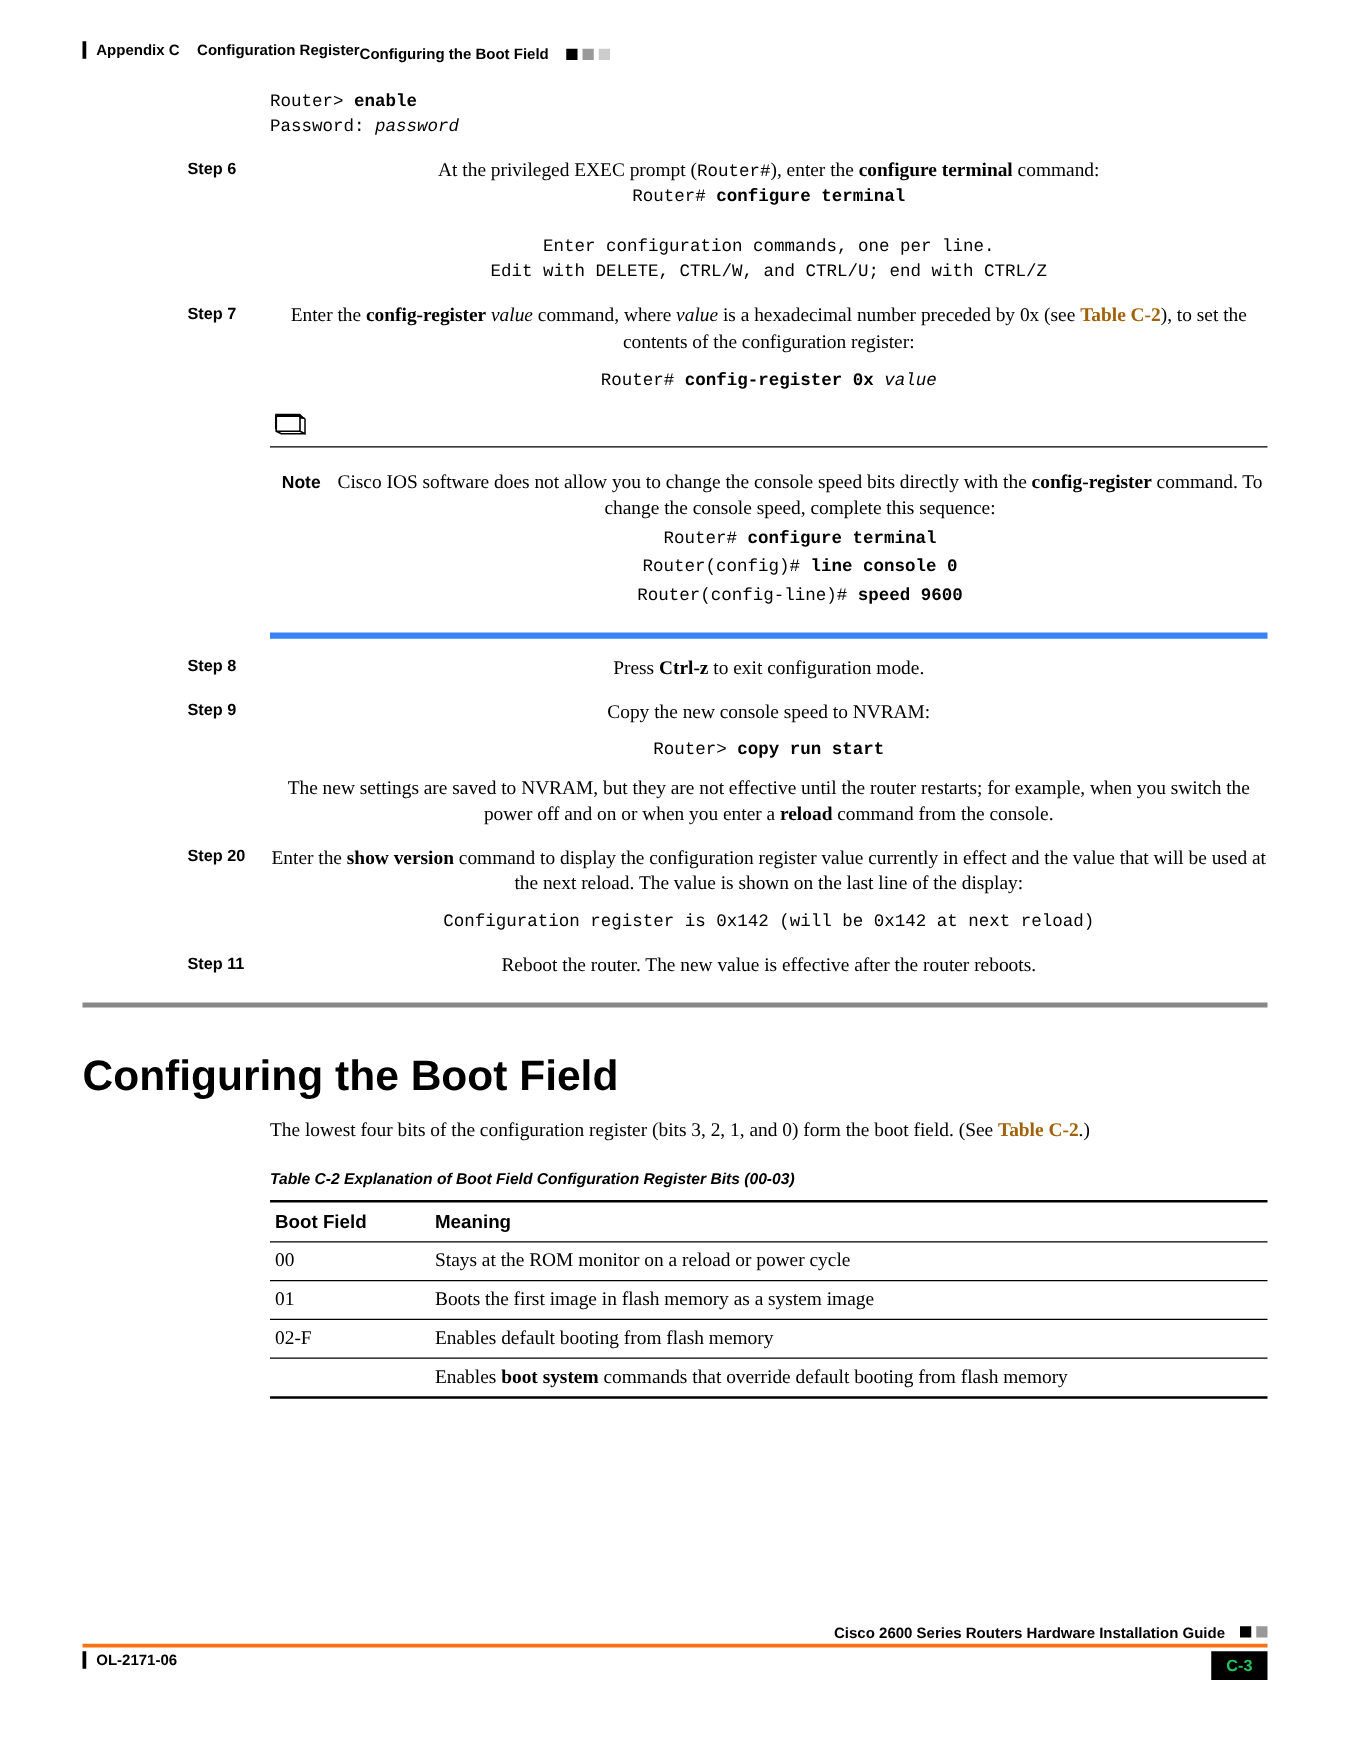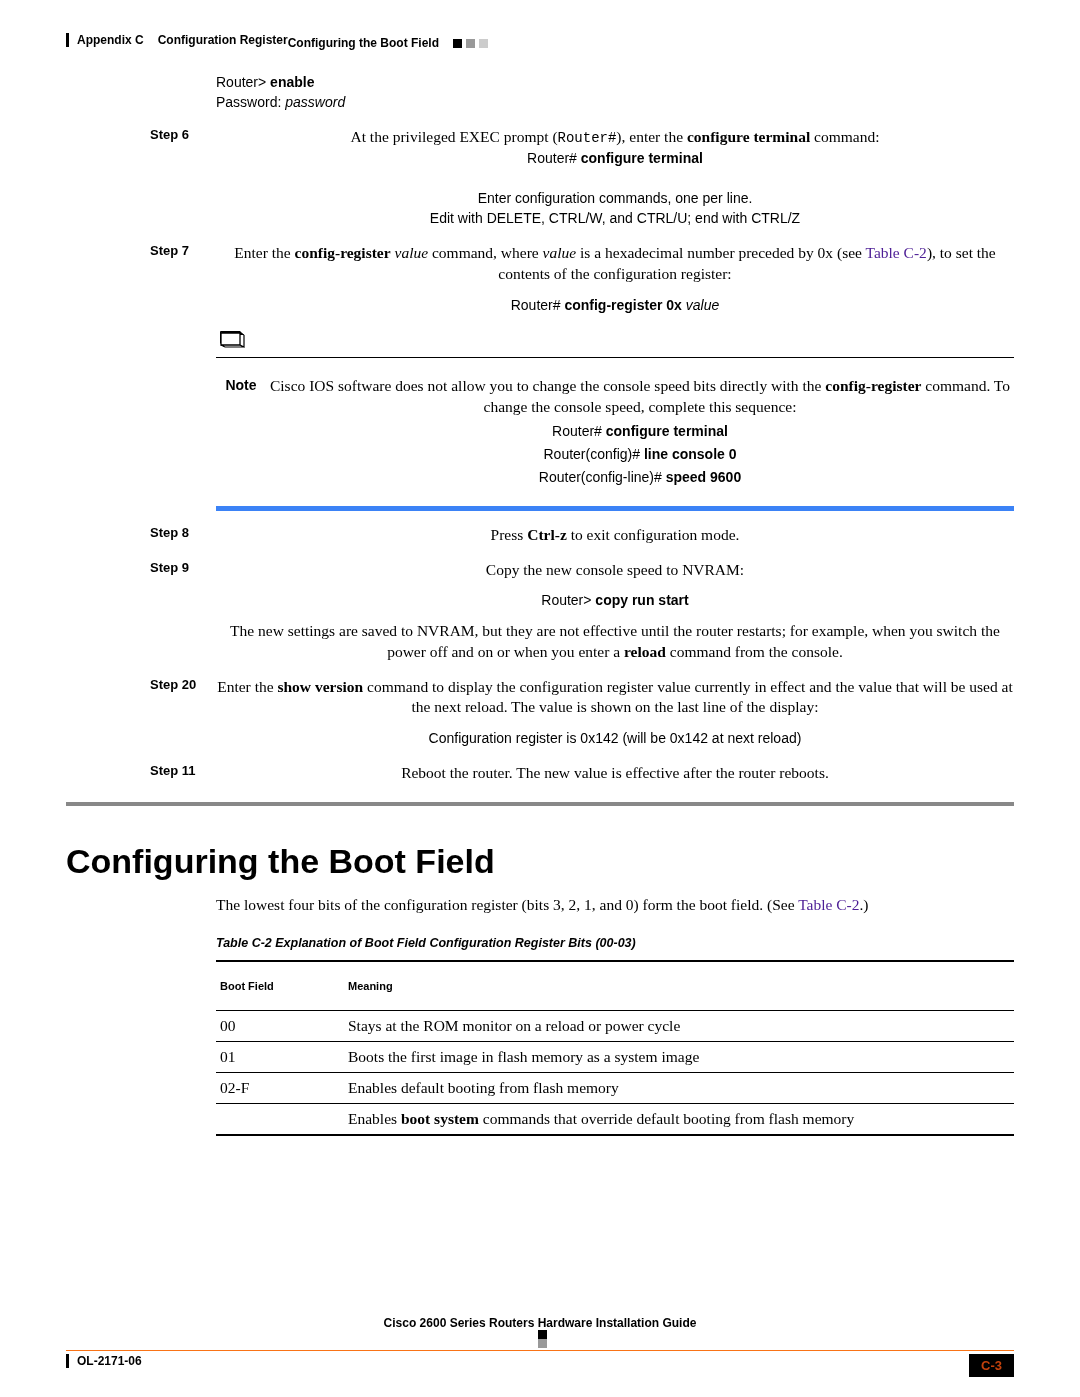--- a/index.html
+++ b/index.html
@@ -48,21 +48,21 @@
     background: #000;
     margin-left: 4px;
   }
   .sq.light1 { background: #999; }
   .sq.light2 { background: #ccc; }
   .content {
     margin-left: 150px;
     margin-right: 0;
   }
   .code {
-    font-family: Liberation Sans, sans-serif;
+    font-family: Liberation Mono, monospace;
     font-size: 14px;
     line-height: 1.45;
     white-space: pre;
   }
   .step-row {
     display: flex;
     margin-top: 14px;
   }
   .step-label {
     width: 66px;
@@ -73,21 +73,21 @@
     margin-left: -66px;
   }
   .step-body {
     flex: 1;
     font-size: 15.5px;
     line-height: 1.35;
     text-align: center;
   }
   .step-body b { font-weight: bold; }
   .step-body .m { font-family: "Courier New", monospace; font-size: 14px; }
-  .link { color: #4c1d95; }
+  .link { color: #a16207; font-weight: bold; }
   .note-box {
     margin-top: 14px;
     margin-bottom: 6px;
   }
   .note-box svg { display: block; }
   .note-row {
     display: flex;
     border-top: 1px solid #000;
     border-bottom: 5px solid #3b82f6;
     padding: 18px 0;
@@ -131,47 +131,46 @@
   }
   table.boot {
     margin-left: 150px;
     margin-top: 10px;
     border-collapse: collapse;
     width: calc(100% - 150px);
     font-size: 15.5px;
   }
   table.boot th {
     font-family: Arial, Helvetica, sans-serif;
-    font-size: 11px;
+    font-size: 15px;
     font-weight: bold;
     text-align: left;
     border-top: 2px solid #000;
     border-bottom: 1px solid #000;
-    padding: 18px 4px;
+    padding: 7px 4px;
   }
   table.boot td {
     border-bottom: 1px solid #000;
     padding: 6px 4px;
     vertical-align: top;
   }
   table.boot tr.last td { border-bottom: 2px solid #000; }
   table.boot td.bf { width: 120px; }
   .footer {
     margin-top: 180px;
   }
   .footer-top {
     display: flex;
     justify-content: flex-end;
     align-items: center;
     font-family: Arial, Helvetica, sans-serif;
     font-size: 12px;
     font-weight: bold;
-    border-bottom: 1px solid #f97316;
+    border-bottom: 3px solid #f97316;
     padding-bottom: 2px;
-    flex-direction: column;
   }
   .footer-bottom {
     display: flex;
     justify-content: space-between;
     align-items: flex-start;
     font-family: Arial, Helvetica, sans-serif;
     font-size: 12px;
     font-weight: bold;
     margin-top: 3px;
   }
@@ -180,21 +179,21 @@
     align-items: center;
   }
   .footer-bottom .bar {
     width: 3px;
     height: 14px;
     background: #000;
     margin-right: 8px;
   }
   .pagebadge {
     background: #000;
-    color: #c2410c;
+    color: #22c55e;
     padding: 4px 12px;
     font-family: Arial, Helvetica, sans-serif;
     font-weight: bold;
     font-size: 13px;
   }
 </style>
 </head>
 <body>
 
 <div class="page">

